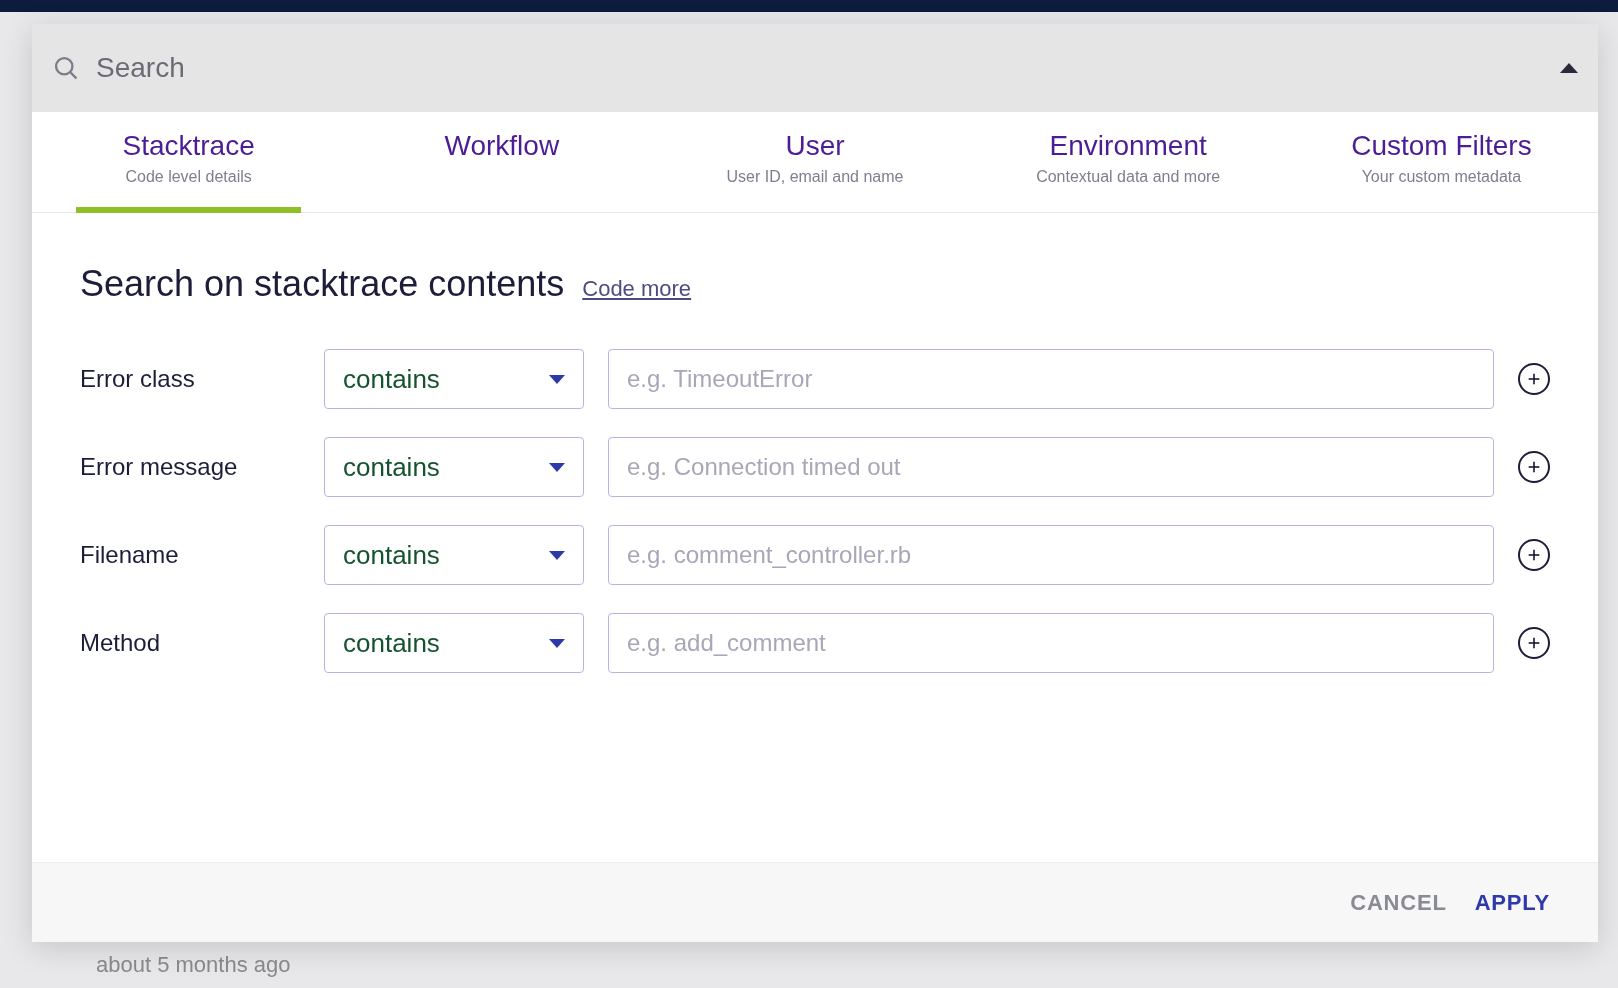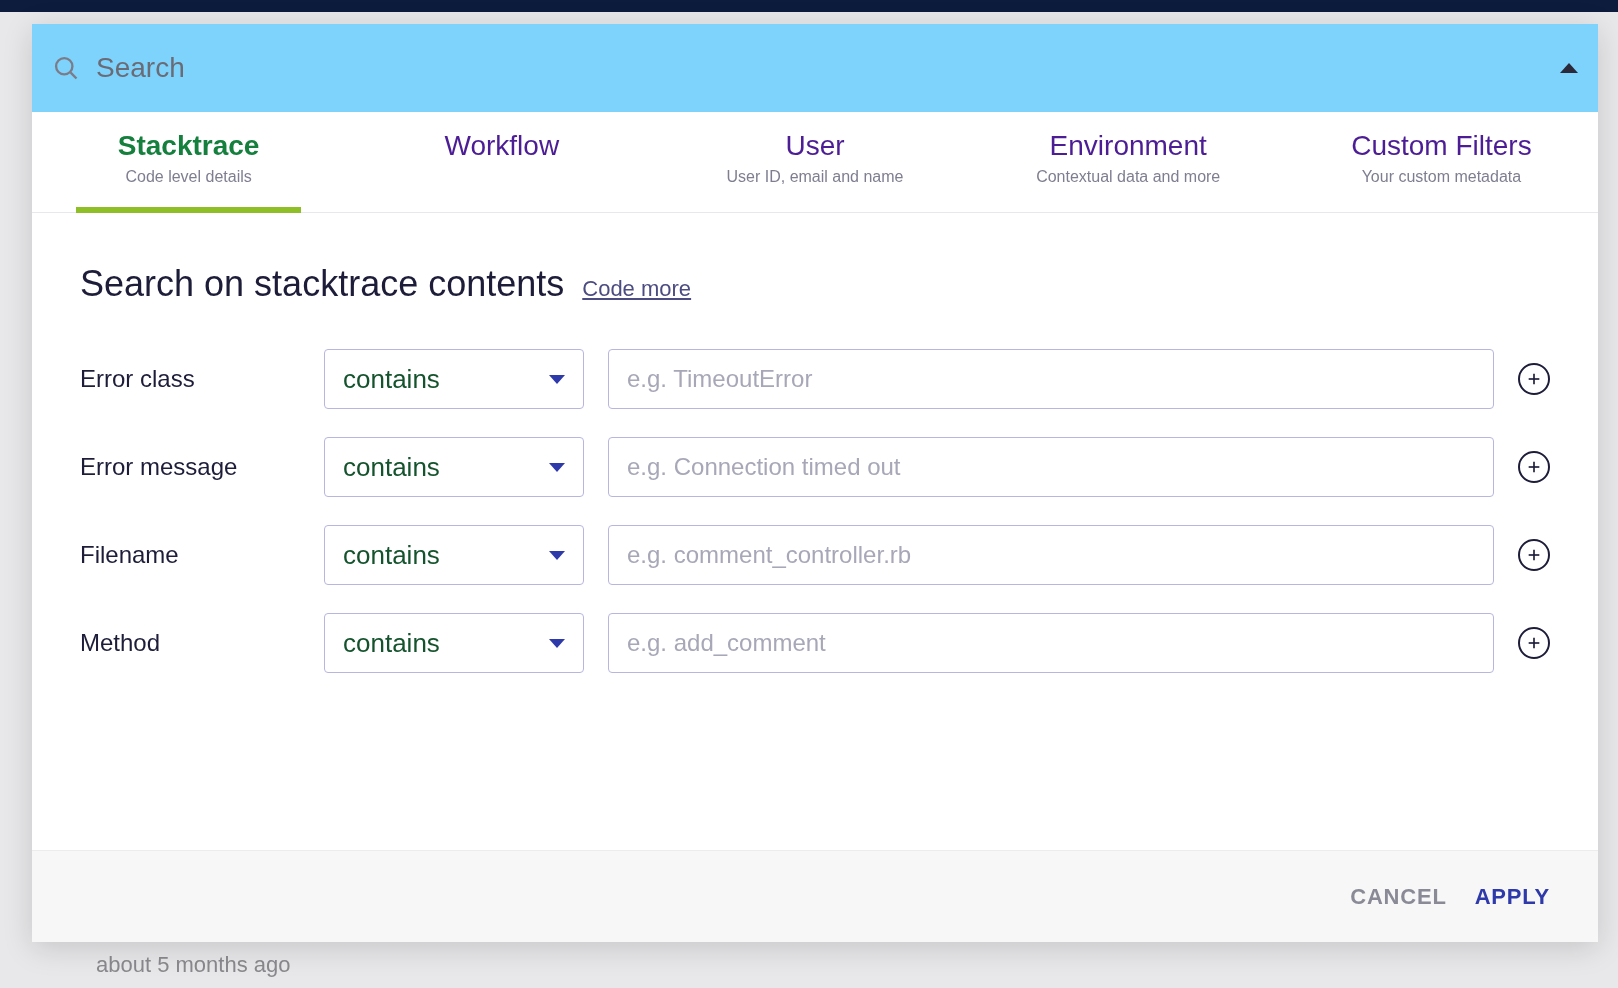--- a/index.html
+++ b/index.html
@@ -31,21 +31,21 @@
     right: 20px;
     bottom: 46px;
     background: #ffffff;
     border-radius: 4px;
     box-shadow: 0 6px 30px rgba(0,0,0,0.15);
     display: flex;
     flex-direction: column;
   }
   
   .search-bar {
-    background: #7dd3fc;
+    background: #e5e5e5;
     height: 88px;
     display: flex;
     align-items: center;
     padding: 0 20px;
     gap: 16px;
   }
   .search-icon-svg {
     width: 28px; height: 28px;
     flex: 0 0 auto;
     color: #7c7c88;
@@ -83,22 +83,22 @@
     font-size: 28px;
     color: #4c1d95;
     font-weight: 400;
     margin-bottom: 6px;
   }
   .tab-sub {
     font-size: 16px;
     color: #7e7e90;
   }
   .tab.active .tab-title {
-    color: #15803d;
-    font-weight: 700;
+    color: #4c1d95;
+    font-weight: 400;
   }
   .tab.active::after {
     content: "";
     position: absolute;
     left: 14%;
     right: 14%;
     bottom: -1px;
     height: 6px;
     background: #8fbf26;
   }
@@ -177,21 +177,21 @@
     display: flex;
     align-items: center;
     justify-content: center;
     cursor: pointer;
     background: #fff;
     flex: 0 0 auto;
   }
   .add-btn svg { width: 16px; height: 16px; color: #1d1d3a; }
   
   .footer {
-    height: 92px;
+    height: 80px;
     background: #f7f7f8;
     border-top: 1px solid #ececef;
     display: flex;
     align-items: center;
     justify-content: flex-end;
     gap: 28px;
     padding: 0 48px;
   }
   .btn {
     font-size: 22px;

